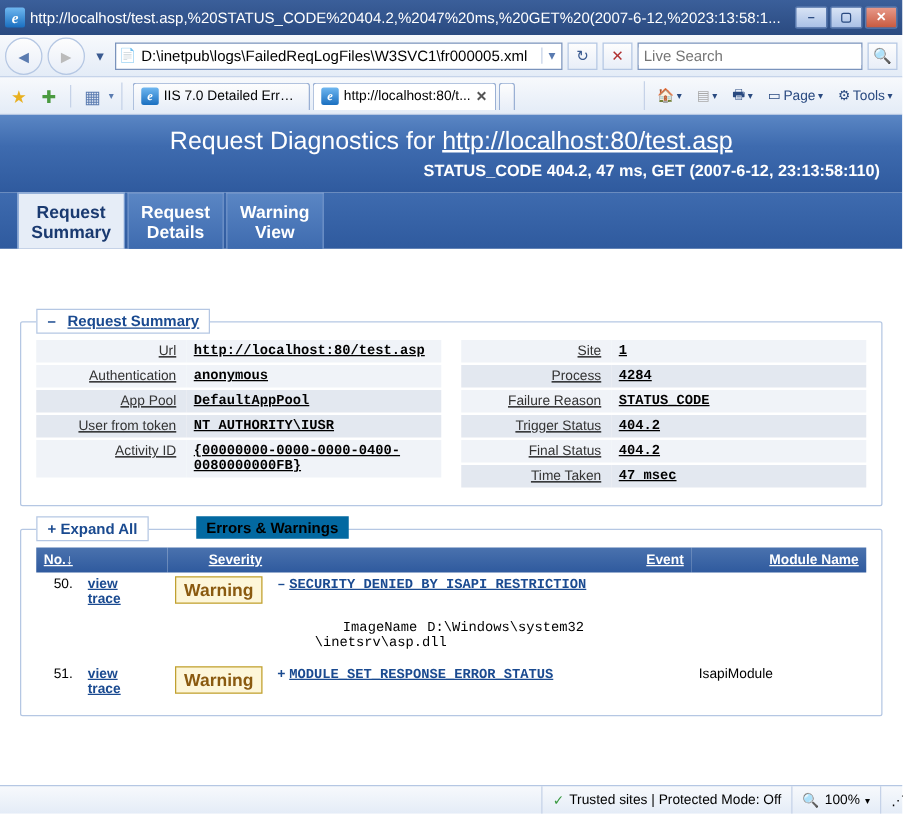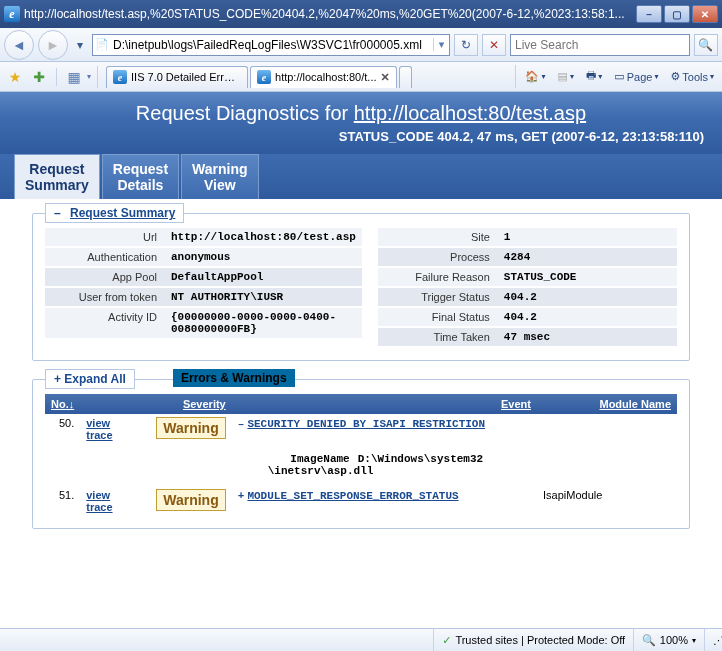--- a/index.html
+++ b/index.html
@@ -37,40 +37,40 @@
   
   .content { height: 536px; overflow: auto; background: #fff; }
   .hdr { background: linear-gradient(#5a86c4,#3e6baf 40%,#2f5a9e); color: #fff; padding: 10px 18px 0 18px; }
   .hdr h1 { font-size: 20px; font-weight: normal; text-align: center; }
   .hdr h1 a { color: #fff; text-decoration: underline; }
   .hdr .sub { text-align: right; font-weight: bold; font-size: 13px; padding: 4px 0 10px 0; }
   .maintabs { display: flex; background: linear-gradient(#3e6baf,#2f5a9e); padding: 0 14px; }
   .mtab { padding: 6px 10px; color: #fff; font-weight: bold; font-size: 14px; text-align: center; border: 1px solid #7a9ccf; border-bottom: none; background: linear-gradient(#5a86c4,#3e6baf); margin-right: 2px; min-width: 62px; }
   .mtab.active { background: #e6edf7; color: #1a3a70; }
   .mtab span { display: block; }
-  .body { padding: 14px 32px; }
+  .body { padding: 14px 16px; margin-top: 44px; }
   .fieldset { border: 1px solid #b5c7e3; border-radius: 2px; margin-bottom: 18px; padding: 14px 12px 12px 12px; position: relative; }
   .legend { position: absolute; top: -11px; left: 12px; background: #fff; padding: 2px 8px; border: 1px solid #b5c7e3; font-weight: bold; color: #1a4a90; font-size: 12px; }
   .legend a { color: #1a4a90; text-decoration: underline; }
   .legend .pm { display: inline-block; width: 12px; margin-right: 4px; color: #1a4a90; }
-  .twocol { display: flex; gap: 16px; }
+  .twocol { display: flex; gap: 16px; text-decoration: underline; }
   .kv { flex: 1; }
   .kvrow { display: flex; margin-bottom: 2px; }
   .kvrow .k { width: 120px; text-align: right; padding: 3px 8px 3px 3px; background: #f0f3f8; font-size: 11px; color: #333; }
   .kvrow .v { flex: 1; padding: 3px 6px; background: #f0f3f8; font-size: 11px; font-weight: bold; font-family: "Courier New", monospace; }
   .kvrow.alt .k, .kvrow.alt .v { background: #e3e8f0; }
   .sectionhdr { position: absolute; top: -11px; left: 140px; background: #0369a1; padding: 2px 8px; font-weight: bold; font-size: 12px; }
   .tbl { width: 100%; border-collapse: collapse; font-size: 11px; }
   .tbl th { background: linear-gradient(#4a72ae,#2f5a9e); color: #fff; text-align: right; padding: 4px 6px; text-decoration: underline; font-weight: bold; }
   .tbl td { padding: 3px 6px; vertical-align: top; }
   .tbl .num { text-align: right; width: 30px; }
   .badge { background: #fdf6d9; border: 1px solid #c0a030; color: #8a5a10; font-weight: bold; padding: 2px 6px; font-size: 14px; display: inline-block; }
   .lnk { color: #1a4a90; text-decoration: underline; font-weight: bold; font-family: "Courier New", monospace; font-size: 11px; }
   .viewtrace { color: #1a4a90; text-decoration: underline; font-weight: bold; }
-  .subdetail { font-family: "Courier New", monospace; font-size: 11px; padding: 6px 0 6px 30px; font-weight: bold; }
+  .subdetail { font-family: "Courier New", monospace; font-size: 11px; padding: 6px 0 6px 30px; }
   .subdetail .k { display: inline-block; width: 90px; text-align: right; padding-right: 8px; }
   
   .statusbar { height: 23px; background: linear-gradient(#f7f9fc,#e4ecf7); border-top: 1px solid #b5c7e3; display: flex; align-items: center; font-size: 11px; }
   .statusbar .cell { border-left: 1px solid #c5d2e8; padding: 0 8px; height: 100%; display: flex; align-items: center; gap: 4px; }
   .statusbar .spacer { flex: 1; }
   .ie-e { font-family: Georgia, serif; font-style: italic; font-weight: bold; font-size: 12px; background: linear-gradient(#6fb7f0,#1a6fc0); color: #fff; width: 16px; height: 16px; border-radius: 2px; display: inline-flex; align-items: center; justify-content: center; }
 </style>
 </head>
 <body>
 

